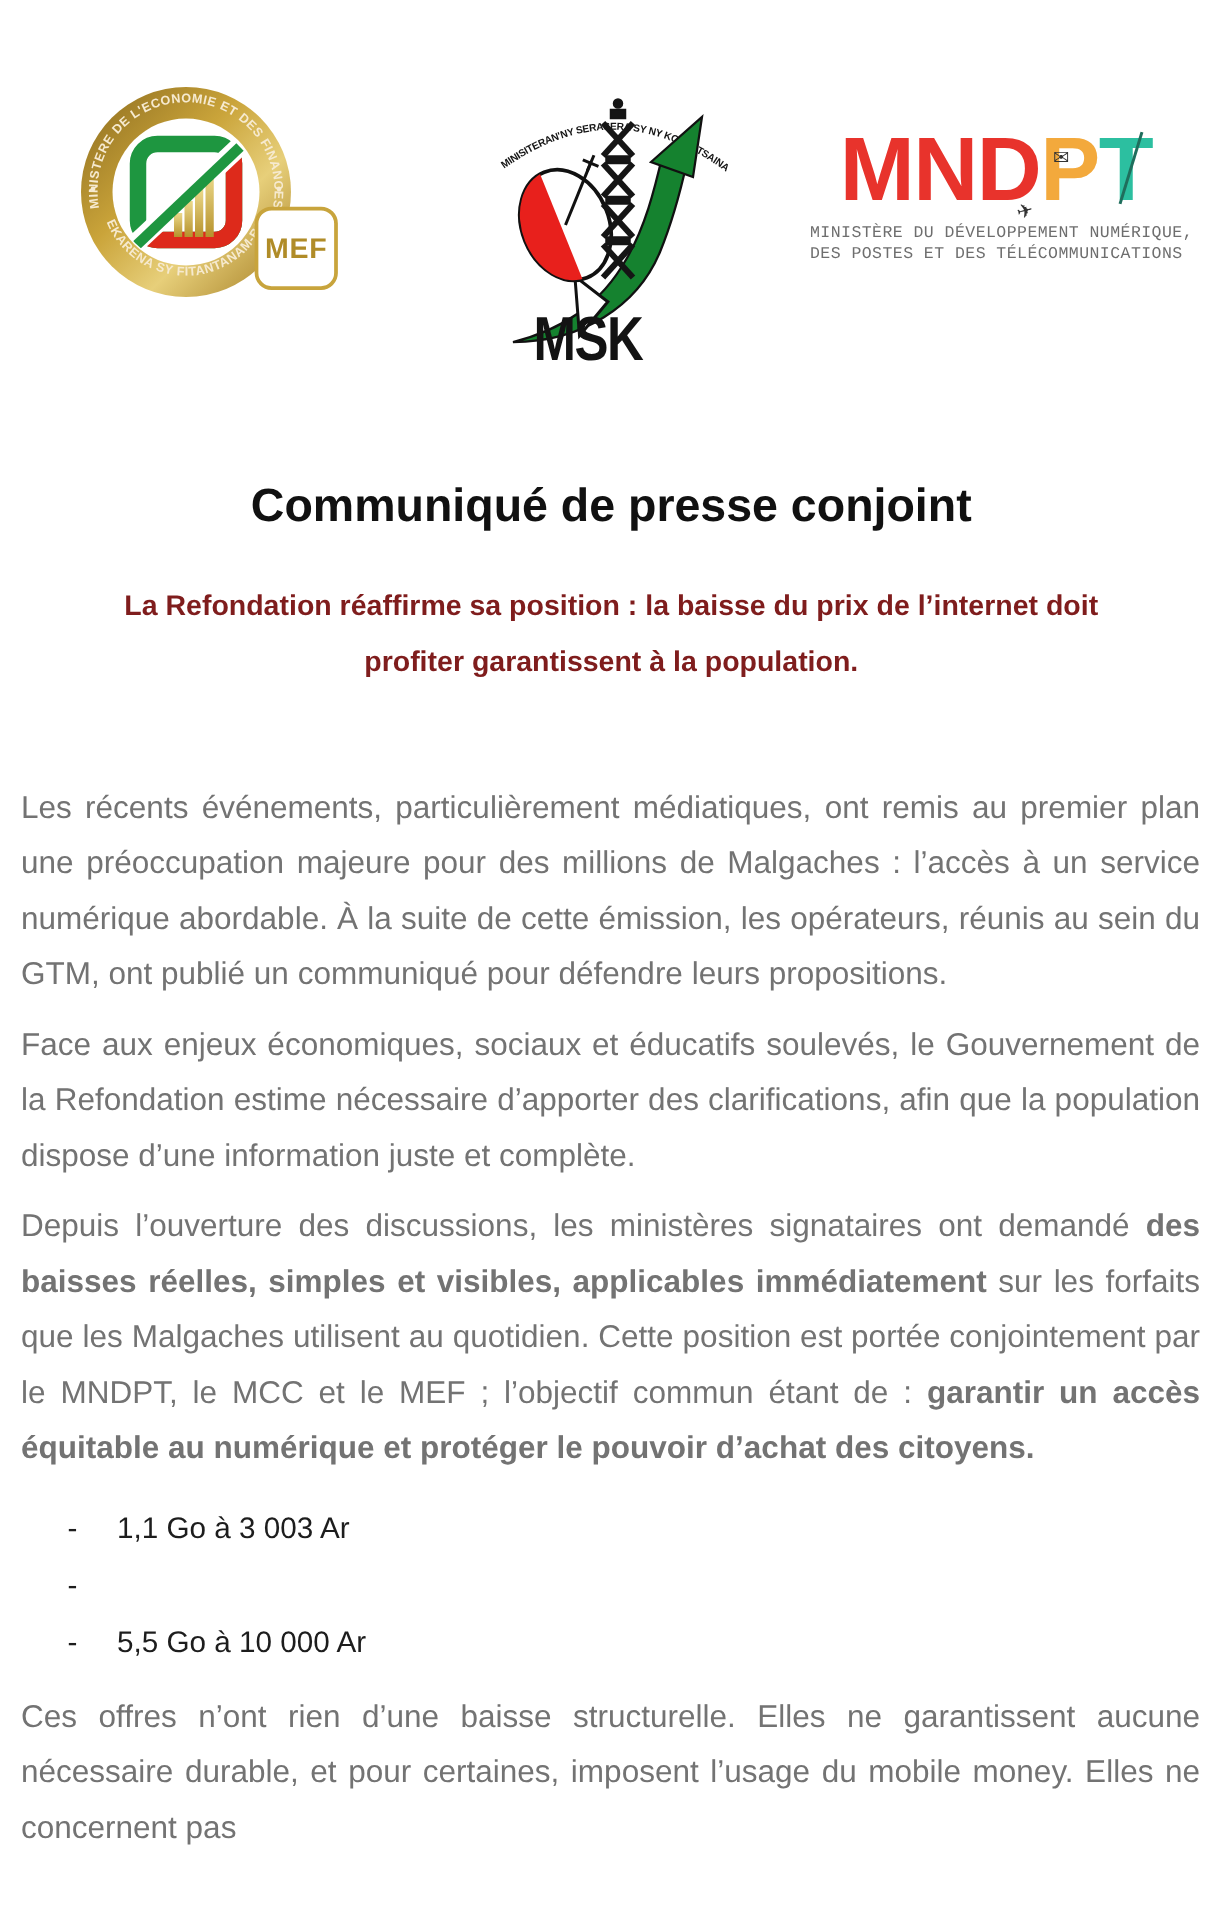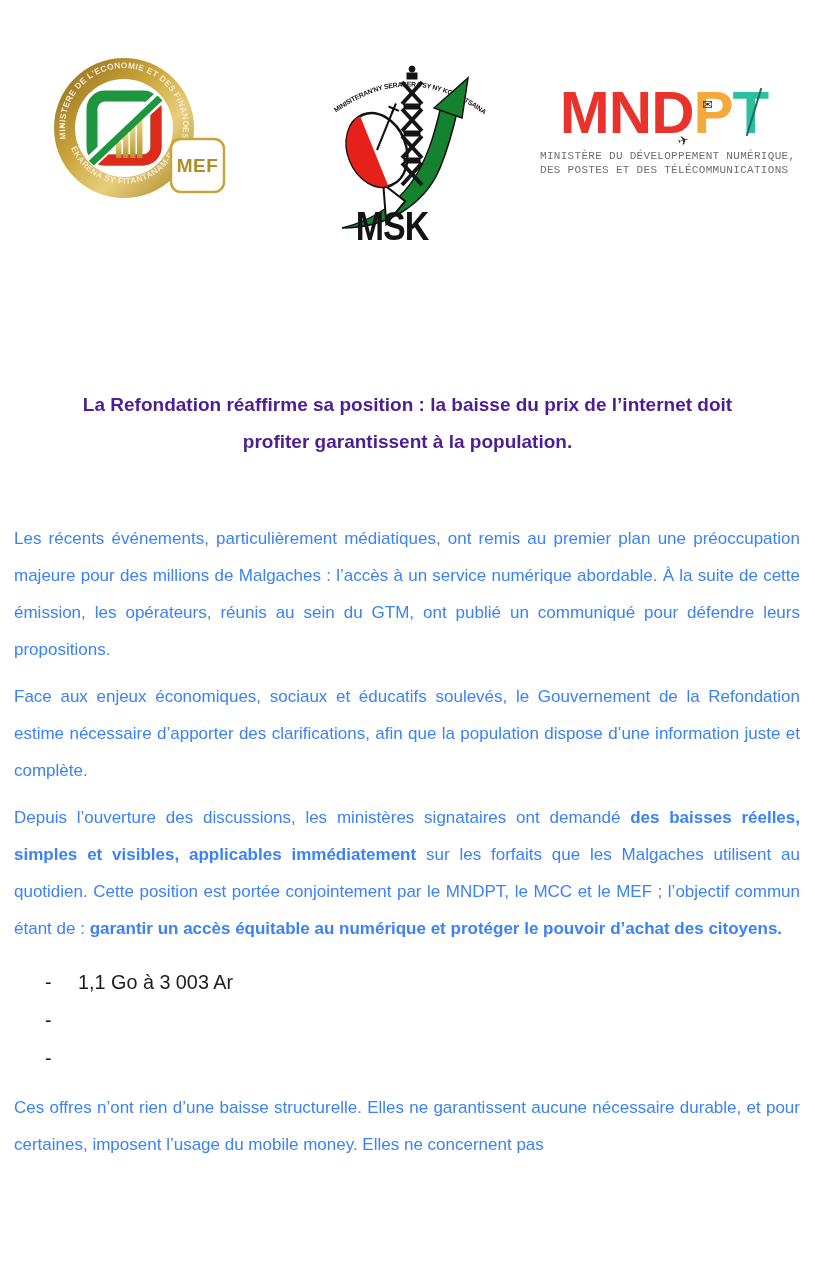--- a/index.html
+++ b/index.html
@@ -55,33 +55,33 @@
     line-height: 36px;
     font-weight: bold;
     color: #111;
   }
   .doc-subtitle {
     position: absolute; top: 386px; left: 0; right: 0;
     text-align: center;
     font-size: 19px;
     line-height: 37px;
     font-weight: bold;
-    color: #4c1d95;
+    color: #7f1d1d;
   }
 
   
   .doc-body {
     position: absolute; top: 520px; left: 14px; right: 15px;
   }
   .para {
     margin: 0 0 10px 0;
-    font-size: 17px;
+    font-size: 21px;
     line-height: 37px;
     text-align: justify;
-    color: #3b82f6;
+    color: #737373;
   }
   .para .b { font-weight: bold; }
   .offer-list { margin: 16px 0 12px 0; }
   .offer-item {
     display: flex;
     padding-left: 31px;
     font-size: 19.8px;
     line-height: 38px;
   }
   .offer-item .dash { width: 33px; flex: 0 0 33px; }
@@ -189,37 +189,39 @@
       <span class="doodle doodle-envelope">✉</span>
       <span class="doodle doodle-plane">✈</span>
       <span class="t-slash"></span>
     <span class="mndpt-letter" style="color: rgb(232, 51, 44);">M</span><span class="mndpt-letter" style="color: rgb(232, 51, 44);">N</span><span class="mndpt-letter" style="color: rgb(232, 51, 44);">D</span><span class="mndpt-letter" style="color: rgb(243, 169, 60);">P</span><span class="mndpt-letter" style="color: rgb(44, 191, 160);">T</span></div>
     <div class="mndpt-tagline" style="color:#6e6e6e">
       <div>MINISTÈRE DU DÉVELOPPEMENT NUMÉRIQUE,</div>
       <div>DES POSTES ET DES TÉLÉCOMMUNICATIONS</div>
     </div>
   </div>
 
+  <h1 class="doc-title">Communiqué de presse conjoint</h1>
   <div class="doc-subtitle">
     <div>La Refondation réaffirme sa position : la baisse du prix de l’internet doit</div>
     <div>profiter garantissent à la population.</div>
   </div>
 
   <main class="doc-body" id="doc-body">
       <p class="para"><span>Les récents événements, particulièrement médiatiques, ont remis au premier plan une préoccupation majeure pour des millions de Malgaches : l’accès à un service numérique abordable. À la suite de cette émission, les opérateurs, réunis au sein du GTM, ont publié un communiqué pour défendre leurs propositions.</span></p>
       <p class="para"><span>Face aux enjeux économiques, sociaux et éducatifs soulevés, le Gouvernement de la Refondation estime nécessaire d’apporter des clarifications, afin que la population dispose d’une information juste et complète.</span></p>
       <p class="para"><span>Depuis l’ouverture des discussions, les ministères signataires ont demandé </span><span class="b">des baisses réelles, simples et visibles, applicables immédiatement</span><span> sur les forfaits que les Malgaches utilisent au quotidien. Cette position est portée conjointement par le MNDPT, le MCC et le MEF ; l’objectif commun étant de : </span><span class="b">garantir un accès équitable au numérique et protéger le pouvoir d’achat des citoyens.</span></p>
       <div class="offer-list">
         <div class="offer-item">
           <span class="dash">-</span>
           <span>1,1 Go à 3 003 Ar</span>
         </div>
         <div class="offer-item">
           <span class="dash">-</span>
         </div>
         <div class="offer-item">
           <span class="dash">-</span>
+          <span>5,5 Go à 10 000 Ar</span>
         </div>
       </div>
       <p class="para"><span>Ces offres n’ont rien d’une baisse structurelle. Elles ne garantissent aucune nécessaire durable, et pour certaines, imposent l’usage du mobile money. Elles ne concernent pas</span></p>
     </main>
 
 </div>
 
 </body></html>

